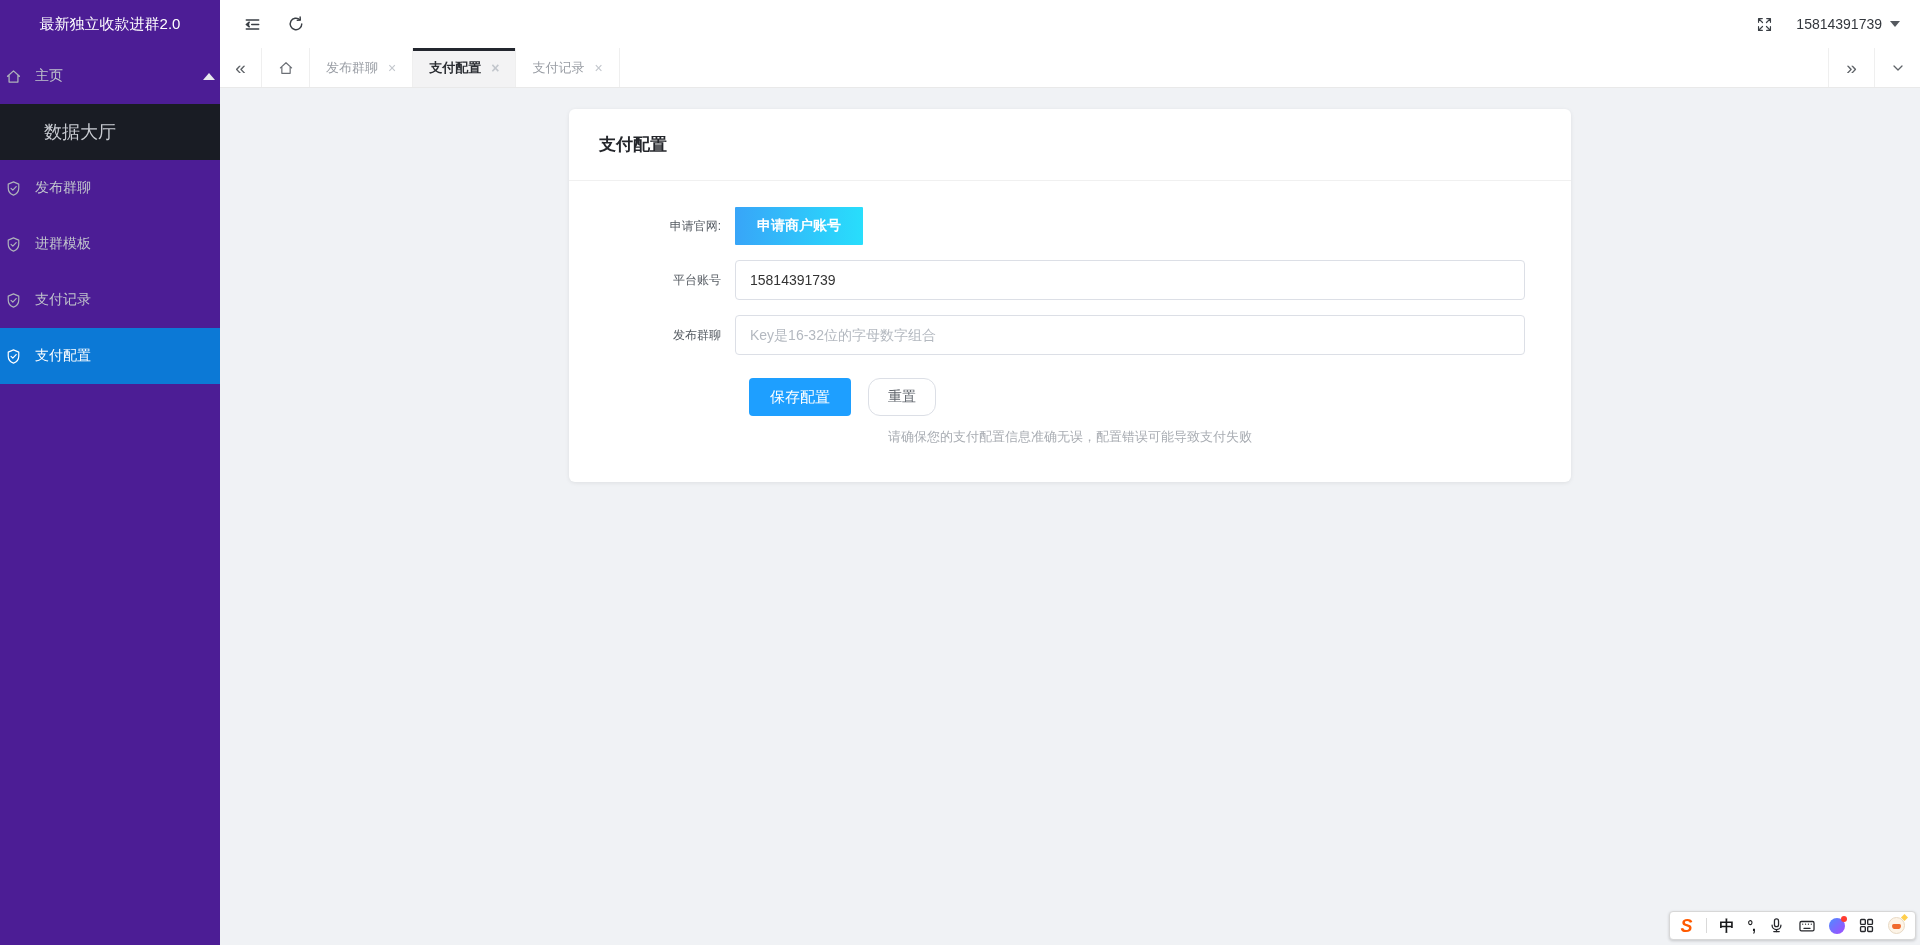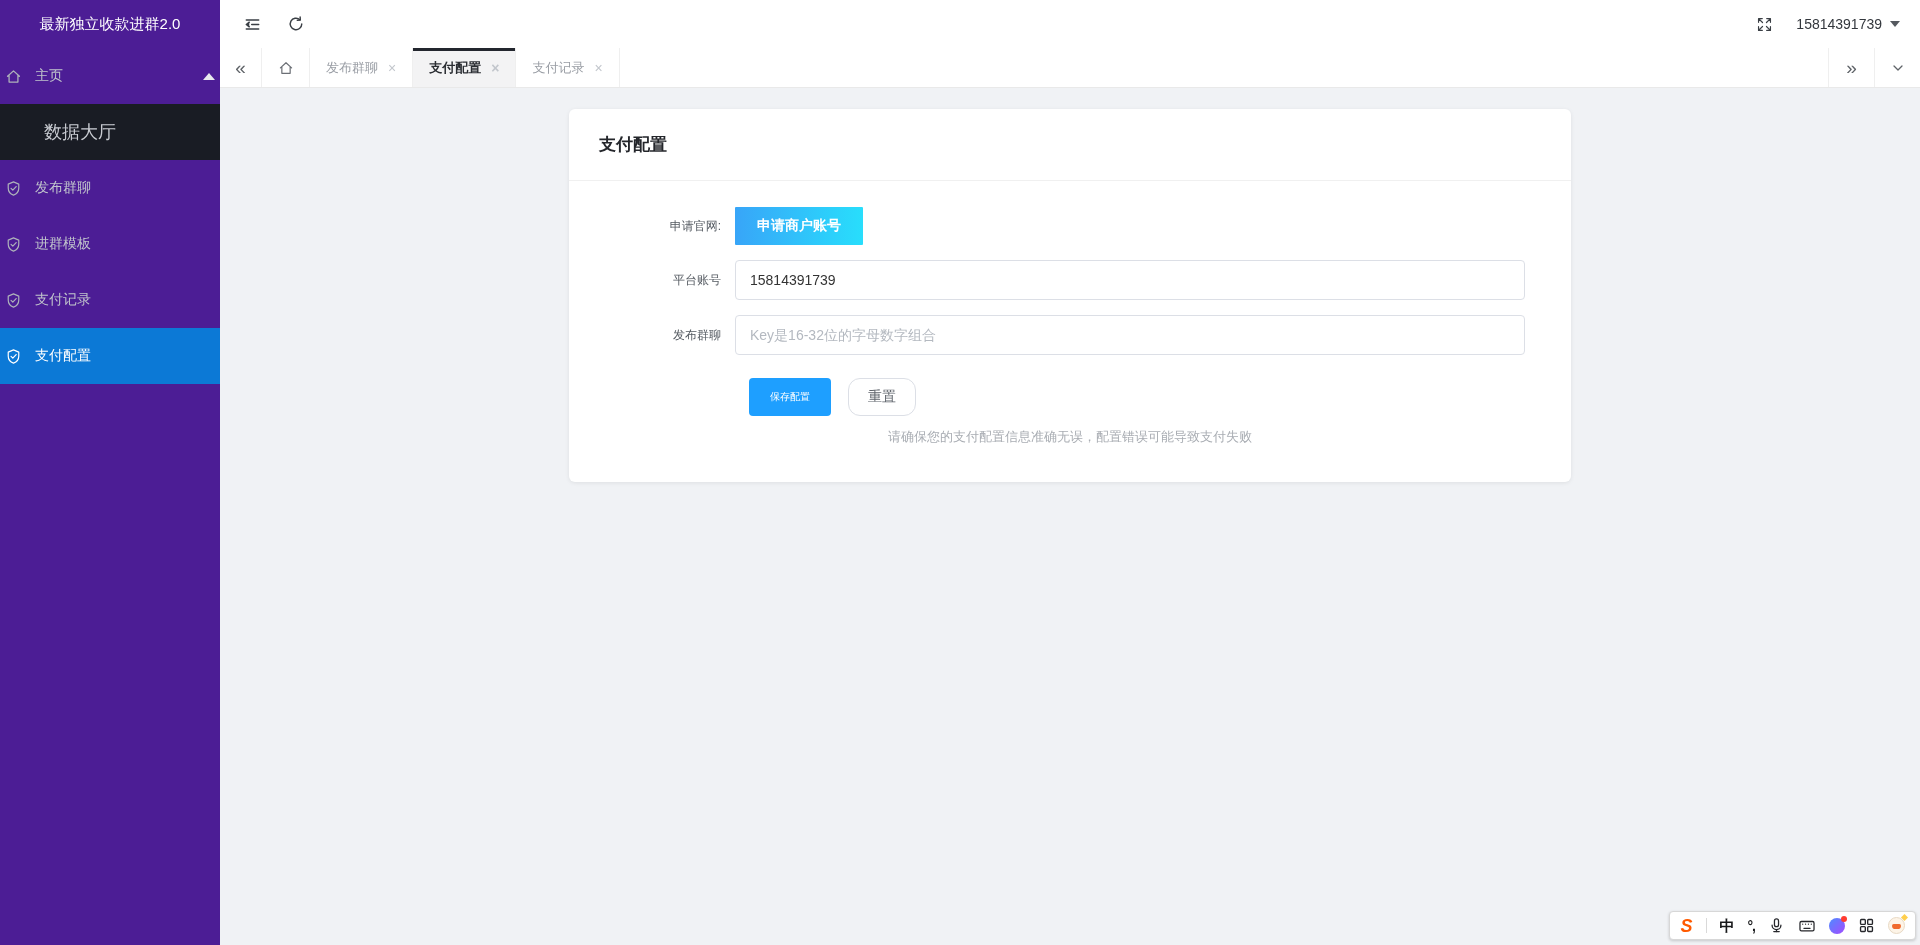--- a/index.html
+++ b/index.html
@@ -42,21 +42,21 @@
   .card { width: 1002px; margin: 20px auto 0; background: #ffffff; border-radius: 6px; box-shadow: 0 1px 4px rgba(0,0,0,0.08); }
   .card-header { padding: 24px 30px; border-bottom: 1px solid #f0f0f0; }
   .card-title { font-size: 17px; font-weight: bold; color: #24262b; }
   .card-body { padding: 26px 30px 36px; }
   .form-row { display: flex; align-items: center; margin-bottom: 15px; }
   .form-label { width: 136px; flex-shrink: 0; text-align: right; padding-right: 14px; color: #545a61; font-size: 12px; }
   .text-input { width: 790px; height: 40px; border: 1px solid #dcdfe6; border-radius: 4px; padding: 0 14px; font-size: 14px; color: #333; outline: none; background: #fff; }
   .text-input::placeholder { color: #b4b9c0; }
   .apply-btn { height: 38px; padding: 0 22px; border: none; border-radius: 1px; background: linear-gradient(90deg, #38a5f8, #28defc); color: #ffffff; font-size: 14px; font-weight: bold; cursor: pointer; }
   .actions-row { display: flex; align-items: center; margin: 23px 0 0 150px; }
-  .btn-primary { height: 38px; padding: 0 21px; border: none; border-radius: 4px; background: #1e9fff; color: #ffffff; font-size: 10px; cursor: pointer; }
+  .btn-primary { height: 38px; padding: 0 21px; border: none; border-radius: 4px; background: #1e9fff; color: #ffffff; font-size: 15px; cursor: pointer; }
   .btn-default { height: 38px; padding: 0 19px; border: 1px solid #dcdfe6; border-radius: 12px; background: #ffffff; color: #5f646b; font-size: 14px; margin-left: 17px; cursor: pointer; }
   .form-note { margin-top: 12px; text-align: center; color: #a9adb3; font-size: 13px; }
 
   
   .ime-bar { position: absolute; right: 4px; bottom: 5px; height: 29px; background: #ffffff; border: 1px solid #d7d7d7; border-radius: 4px; box-shadow: 0 1px 3px rgba(0,0,0,0.18); display: flex; align-items: center; padding: 0 10px; gap: 13px; z-index: 10; }
   .ime-logo { color: #ff5a00; font-weight: bold; font-style: italic; font-size: 18px; line-height: 1; cursor: pointer; }
   .ime-divider { width: 1px; height: 15px; background: #d9d9d9; }
   .ime-mode { font-size: 15px; color: #17181a; font-weight: bold; cursor: pointer; line-height: 1; }
   .ime-punct { font-size: 14px; color: #17181a; font-weight: bold; cursor: pointer; line-height: 1; letter-spacing: -1px; }
   .ime-svg { color: #26272b; cursor: pointer; }

